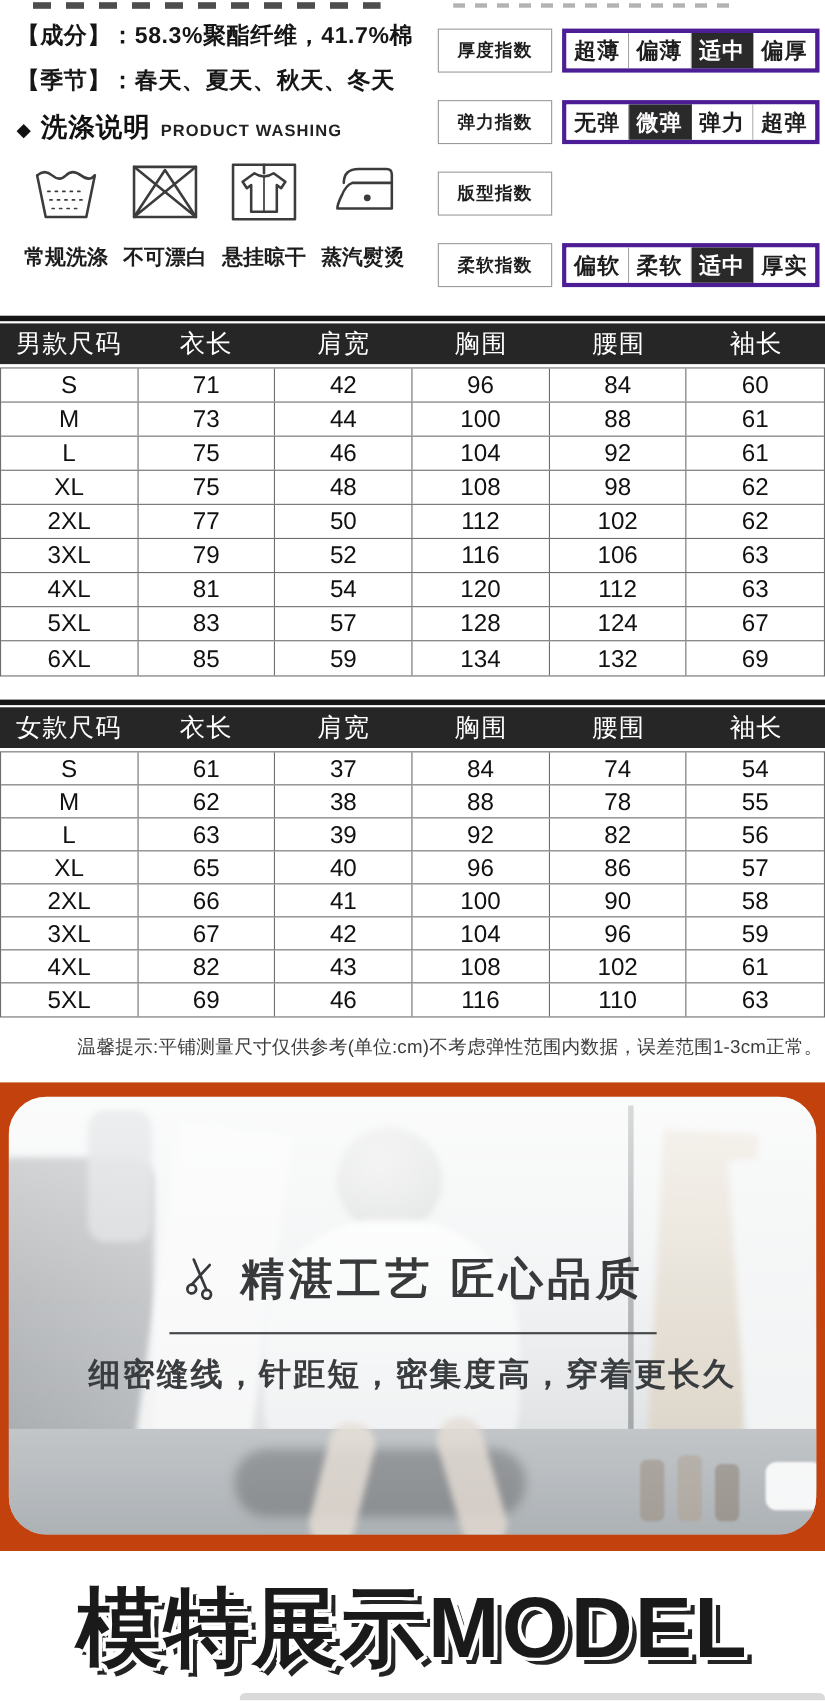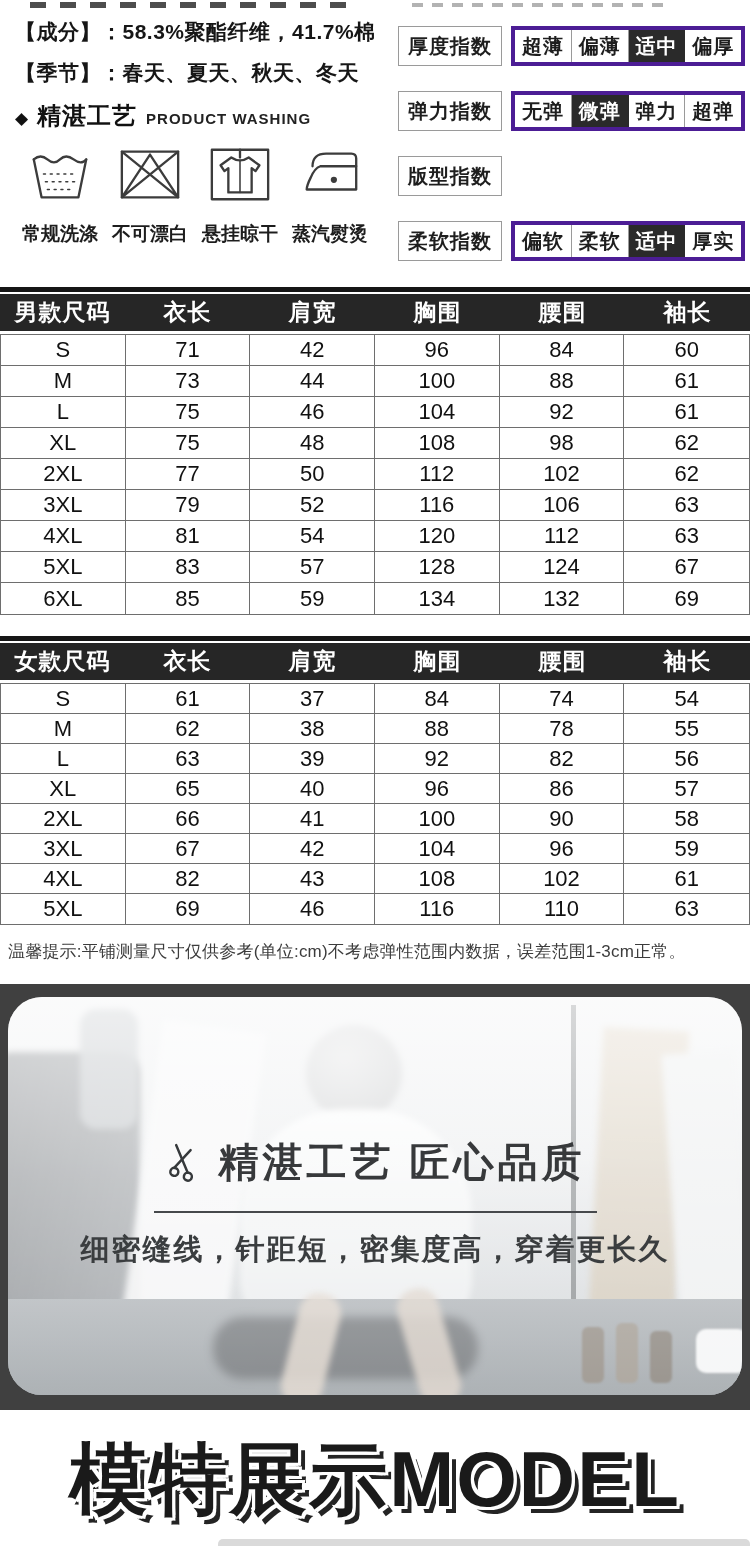--- a/index.html
+++ b/index.html
@@ -23,45 +23,45 @@
   .wash-head .en { font-size:15px; font-weight:bold; color:#222; letter-spacing:1px; }
   .wash-icons { margin-top:12px; display:flex; }
   .wash-col { width:90px; display:flex; flex-direction:column; align-items:center; }
   .wash-col svg { width:66px; height:60px; }
   .wash-label { margin-top:17px; font-size:19px; font-weight:bold; color:#1d1d1d; white-space:nowrap; }
 
   
   .indices { position:absolute; top:26px; left:398px; width:347px; display:flex; flex-direction:column; gap:25px; }
   .idx-row { display:flex; gap:9px; height:40px; }
   .idx-label { width:104px; border:1px solid #9a9a9a; background:#fff; display:flex; align-items:center; justify-content:center;
-    font-size:20px; font-weight:bold; color:#1e1e1e; letter-spacing:1px; }
+    font-size:16px; font-weight:bold; color:#1e1e1e; letter-spacing:1px; }
   .idx-opts { flex:1; border:4px solid #4c1d95; display:flex; }
   .idx-opts .opt { flex:1; display:flex; align-items:center; justify-content:center; font-size:20px; font-weight:bold;
     color:#1e1e1e; border-right:1px solid #9a9a9a; background:#fff; letter-spacing:1px; }
   .idx-opts .opt:last-child { border-right:none; }
   .idx-opts .opt.sel { background:#2a2a2a; color:#fff; border-right-color:#2a2a2a; }
 
   
   .size-table { position:absolute; left:0; width:750px; }
   .size-table .topline { height:5px; background:#161616; margin-bottom:2px; }
   .size-table .thead { display:grid; grid-template-columns:repeat(6,1fr); background:#262626; height:37px; align-items:center; }
-  .size-table .th { color:#fff; font-size:23px; font-weight:bold; text-align:center; letter-spacing:1px; }
+  .size-table .th { color:#fff; font-size:23px; font-weight:normal; text-align:center; letter-spacing:1px; }
   .size-table .tbody { margin-top:3px; border:1px solid #6e6e6e; background:#fff; }
   .size-table .tr { display:grid; grid-template-columns:repeat(6,1fr); height:31px; border-bottom:1px solid #6e6e6e; }
   .size-table .tr:last-child { border-bottom:none; }
   .size-table .td { display:flex; align-items:center; justify-content:center; font-size:22px; color:#111; border-right:1px solid #6e6e6e; }
   .size-table .td:last-child { border-right:none; }
   .men { top:287px; }
   .women { top:636px; }
   .women .tr { height:30px; }
 
-  .note { position:absolute; top:940px; left:8px; width:740px; font-size:17px; color:#3c3c3c; letter-spacing:.2px; white-space:nowrap; }
-
-  
-  .photo { position:absolute; top:984px; left:0; width:750px; height:426px; background:#404040; overflow:hidden; }
+  .note { position:absolute; top:940px; left:8px; width:740px; font-size:17px; color:#3c3c3c; letter-spacing:.2px; white-space:nowrap;text-align:right; }
+
+  
+  .photo { position:absolute; top:984px; left:0; width:750px; height:426px; background:#c2410c; overflow:hidden; }
   .photo-inner { position:absolute; top:13px; left:8px; right:8px; bottom:15px; border-radius:34px; overflow:hidden;
     background:linear-gradient(180deg,#eef0f1 0%,#e7e9eb 40%,#ced2d5 75%,#c4c8cb 100%); }
   .blob { position:absolute; filter:blur(3px); }
   .b-jacket { left:-18px; top:55px; width:150px; height:300px; background:linear-gradient(100deg,#565b60,#7d8287); border-radius:22px; opacity:.8; }
   .b-mann { left:72px; top:12px; width:58px; height:120px; background:#b7bcc0; border-radius:16px; opacity:.9; }
   .b-sheet { left:132px; top:28px; width:104px; height:330px; background:#f5f6f7; transform:rotate(8deg); opacity:.9; }
   .b-head { left:298px; top:28px; width:96px; height:96px; border-radius:50%; background:radial-gradient(circle at 40% 35%,#dedfe0,#bcbec0); }
   .b-shirt { left:232px; top:112px; width:232px; height:235px; background:linear-gradient(180deg,#fafbfb,#e2e5e7); border-radius:45% 45% 28% 28%; }
   .b-pole { left:563px; top:8px; width:5px; height:305px; background:#6e7376; filter:none; }
   .b-pat1 { left:588px; top:32px; width:86px; height:285px; background:linear-gradient(180deg,#d7cab5,#c7baa4); transform:rotate(3deg); opacity:.88; }
@@ -101,21 +101,21 @@
     <div class="marks-l"></div>
     <div class="marks-r"></div>
   </div>
 
   <div class="info">
     <div class="info-line">【成分】：58.3%聚酯纤维，41.7%棉</div>
     <div class="info-line">【季节】：春天、夏天、秋天、冬天</div>
 
     <div class="wash-head">
       <span class="diamond">◆</span>
-      <span class="cn">精湛工艺</span>
+      <span class="cn">洗涤说明</span>
       <span class="en">PRODUCT WASHING</span>
     </div>
 
     <div class="wash-icons">
       <div class="wash-col">
         <svg viewBox="0 0 68 60">
           <path class="ln" d="M7 15 L15 54 L53 54 L61 15"></path>
           <path class="ln" d="M7 15 Q14 9 21 15 T34 15 T48 15 T61 15"></path>
           <path class="ln" style="stroke-width:1.6;stroke-dasharray:2 5" d="M17 30 H51 M19 38 H49 M21 46 H47"></path>
         </svg>

